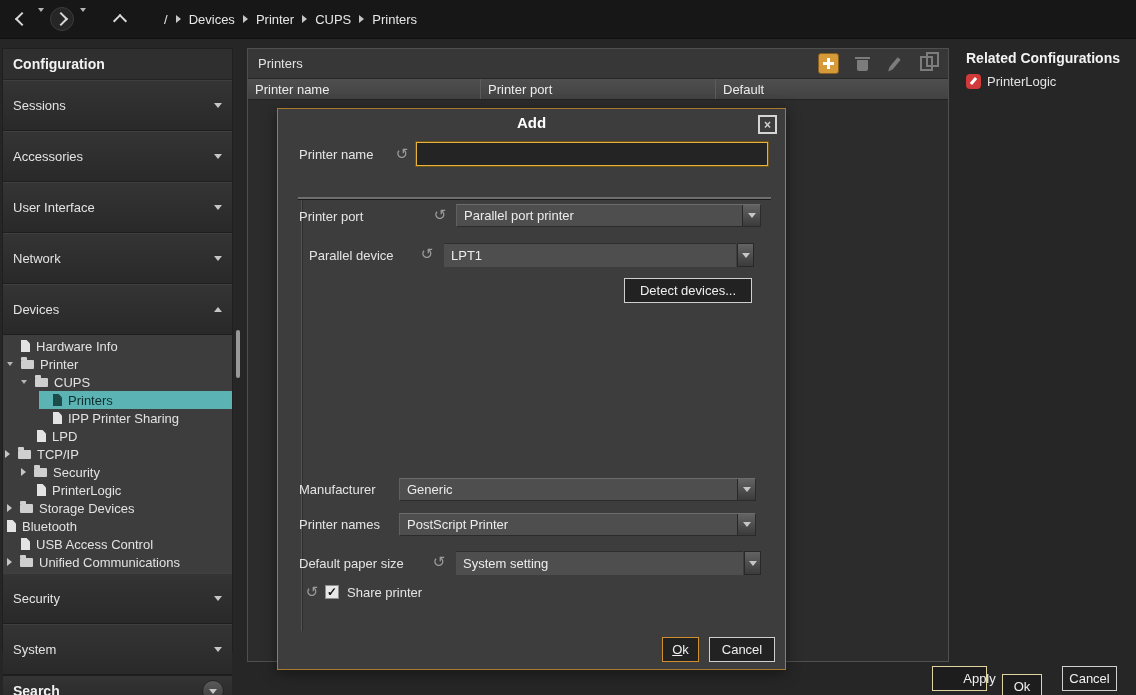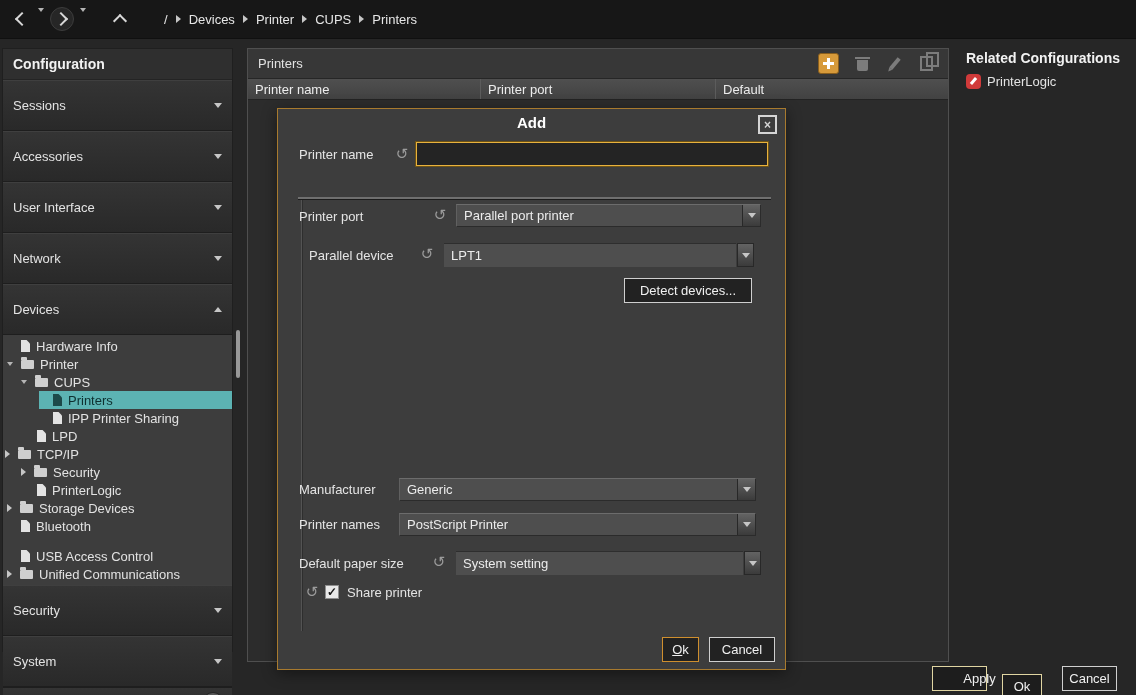--- a/index.html
+++ b/index.html
@@ -202,27 +202,27 @@
           <span>PrinterLogic</span>
         </div>
     </div>
     <div class="trow" style="padding-left:4px;">
       <div class="tin">
           <span class="tarrow tri-right"></span>
           <span class="icon-folder"></span>
           <span>Storage Devices</span>
         </div>
     </div>
+    <div class="trow" style="padding-left:4px;">
+      <div class="tin">
+          <span class="icon-doc"></span>
+          <span>Bluetooth</span>
+        </div>
+    </div>
     <div class="trow" style="padding-left:18px;">
-      <div class="tin">
-          <span class="icon-doc"></span>
-          <span>Bluetooth</span>
-        </div>
-    </div>
-    <div class="trow" style="padding-left:18px;margin-top:12px;">
       <div class="tin">
           <span class="icon-doc"></span>
           <span>USB Access Control</span>
         </div>
     </div>
     <div class="trow" style="padding-left:4px;">
       <div class="tin">
           <span class="tarrow tri-right"></span>
           <span class="icon-folder"></span>
           <span>Unified Communications</span>

